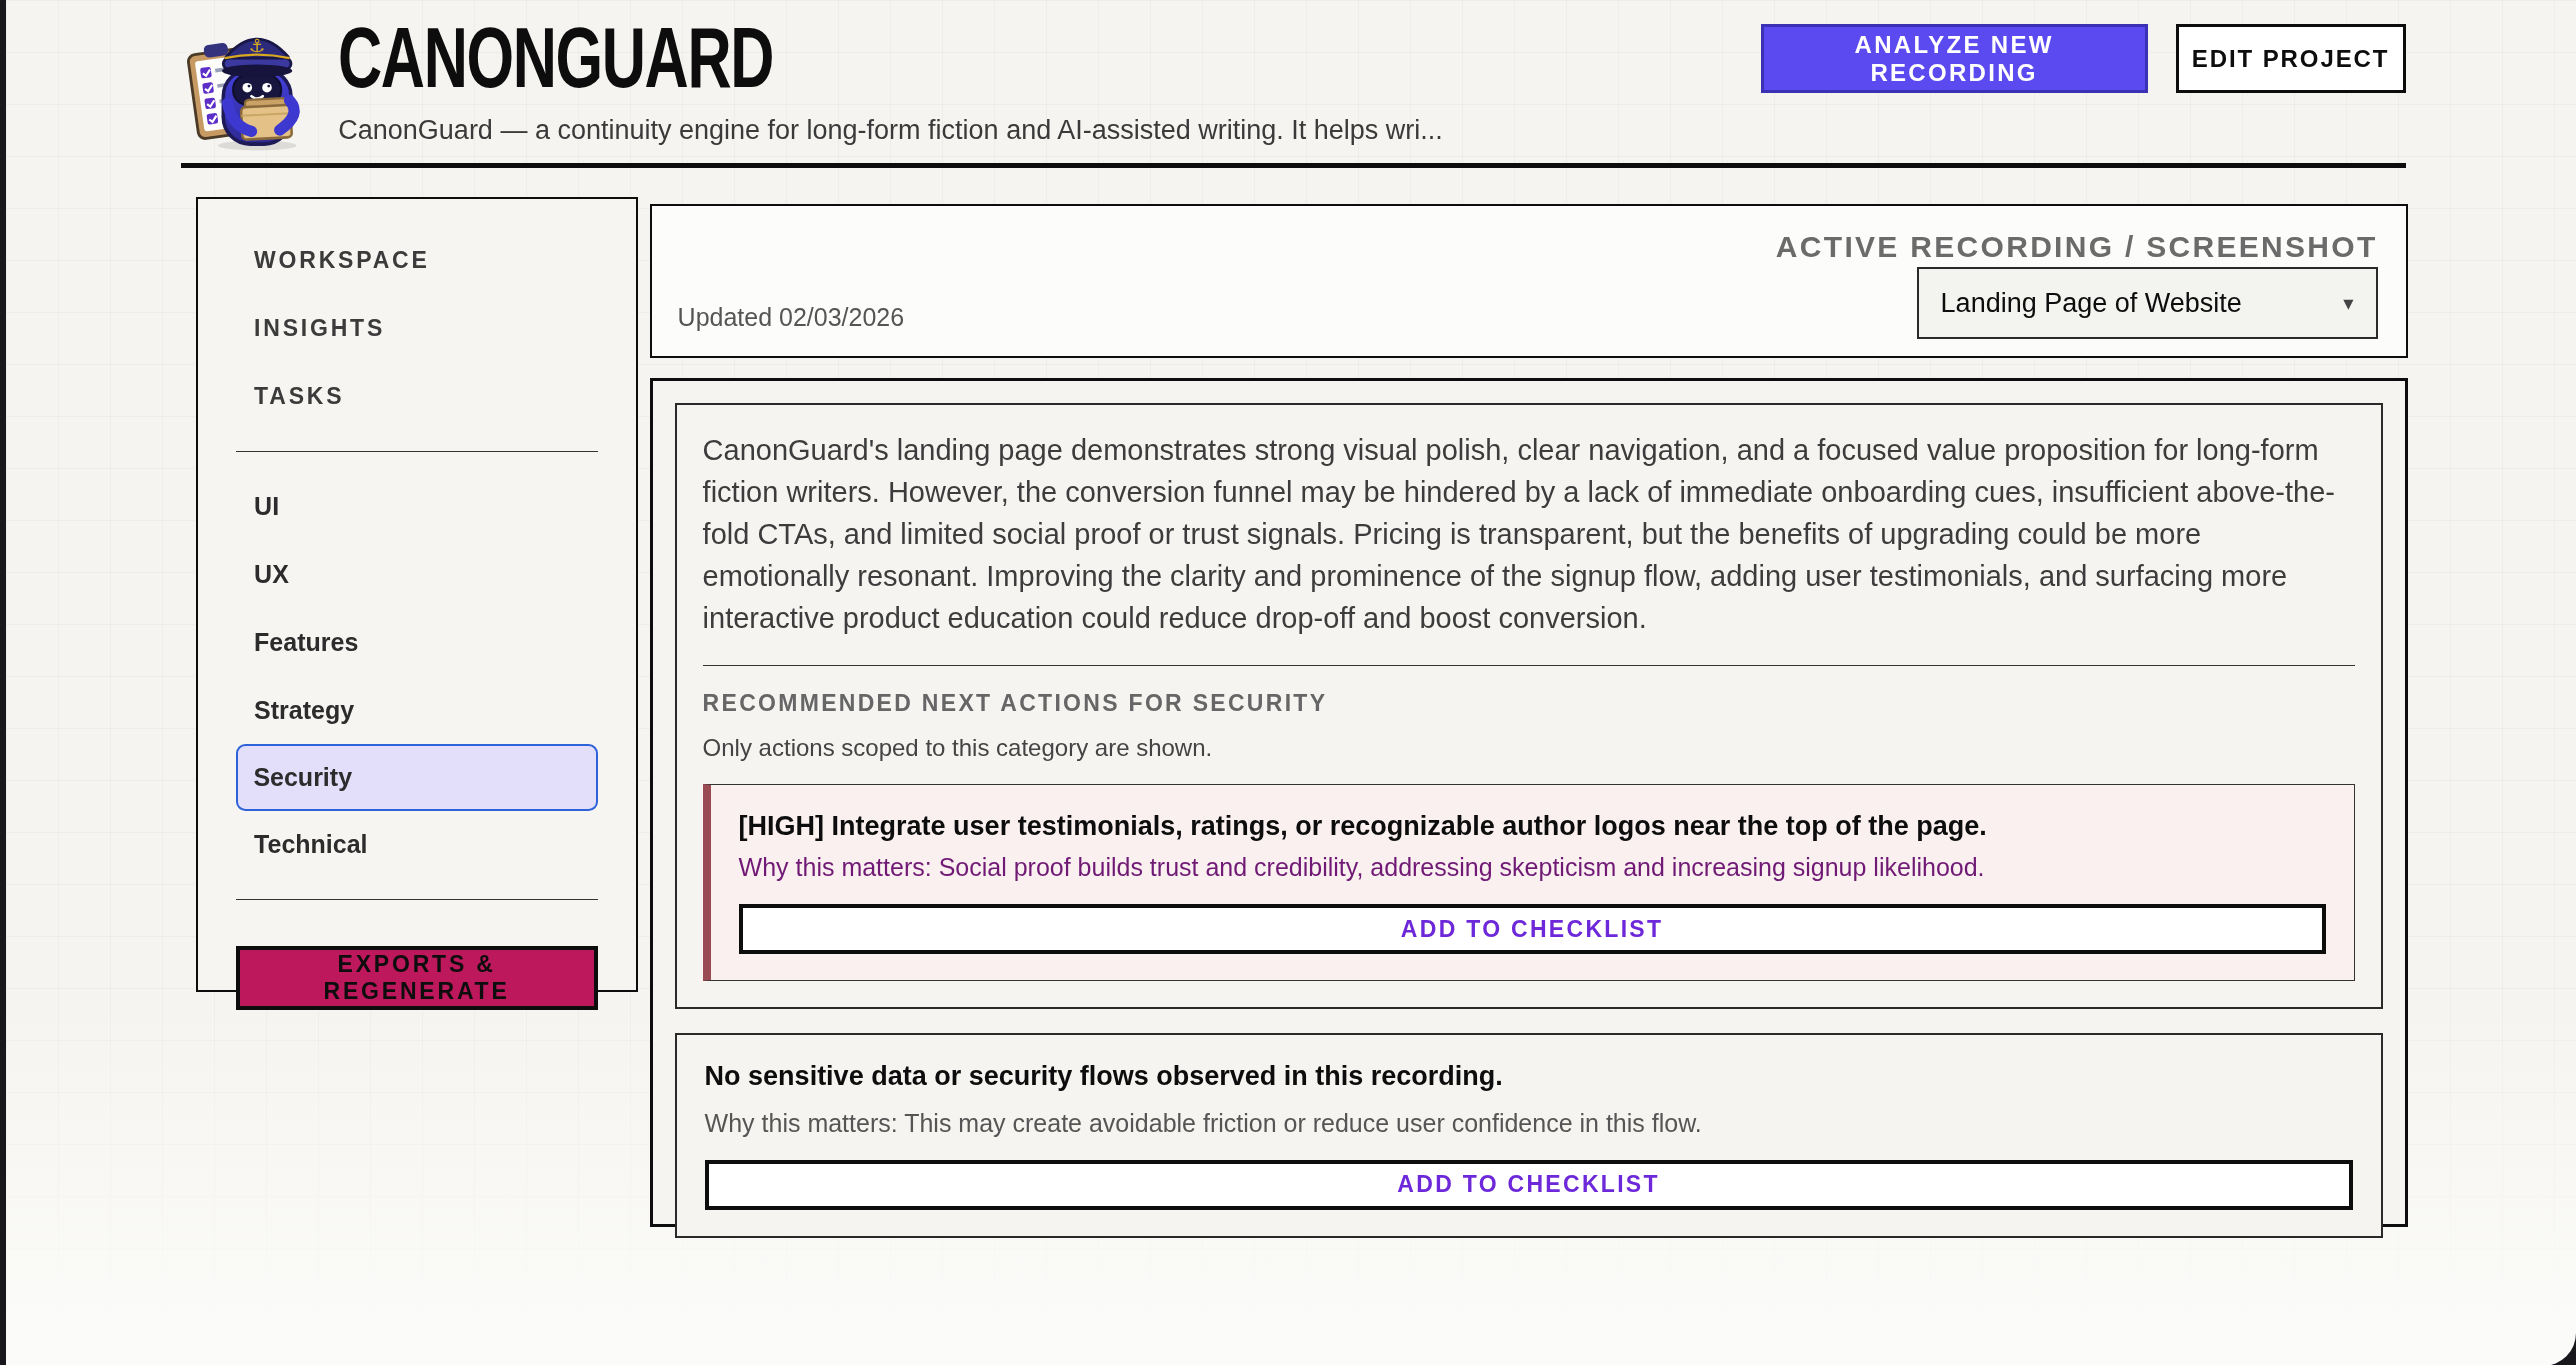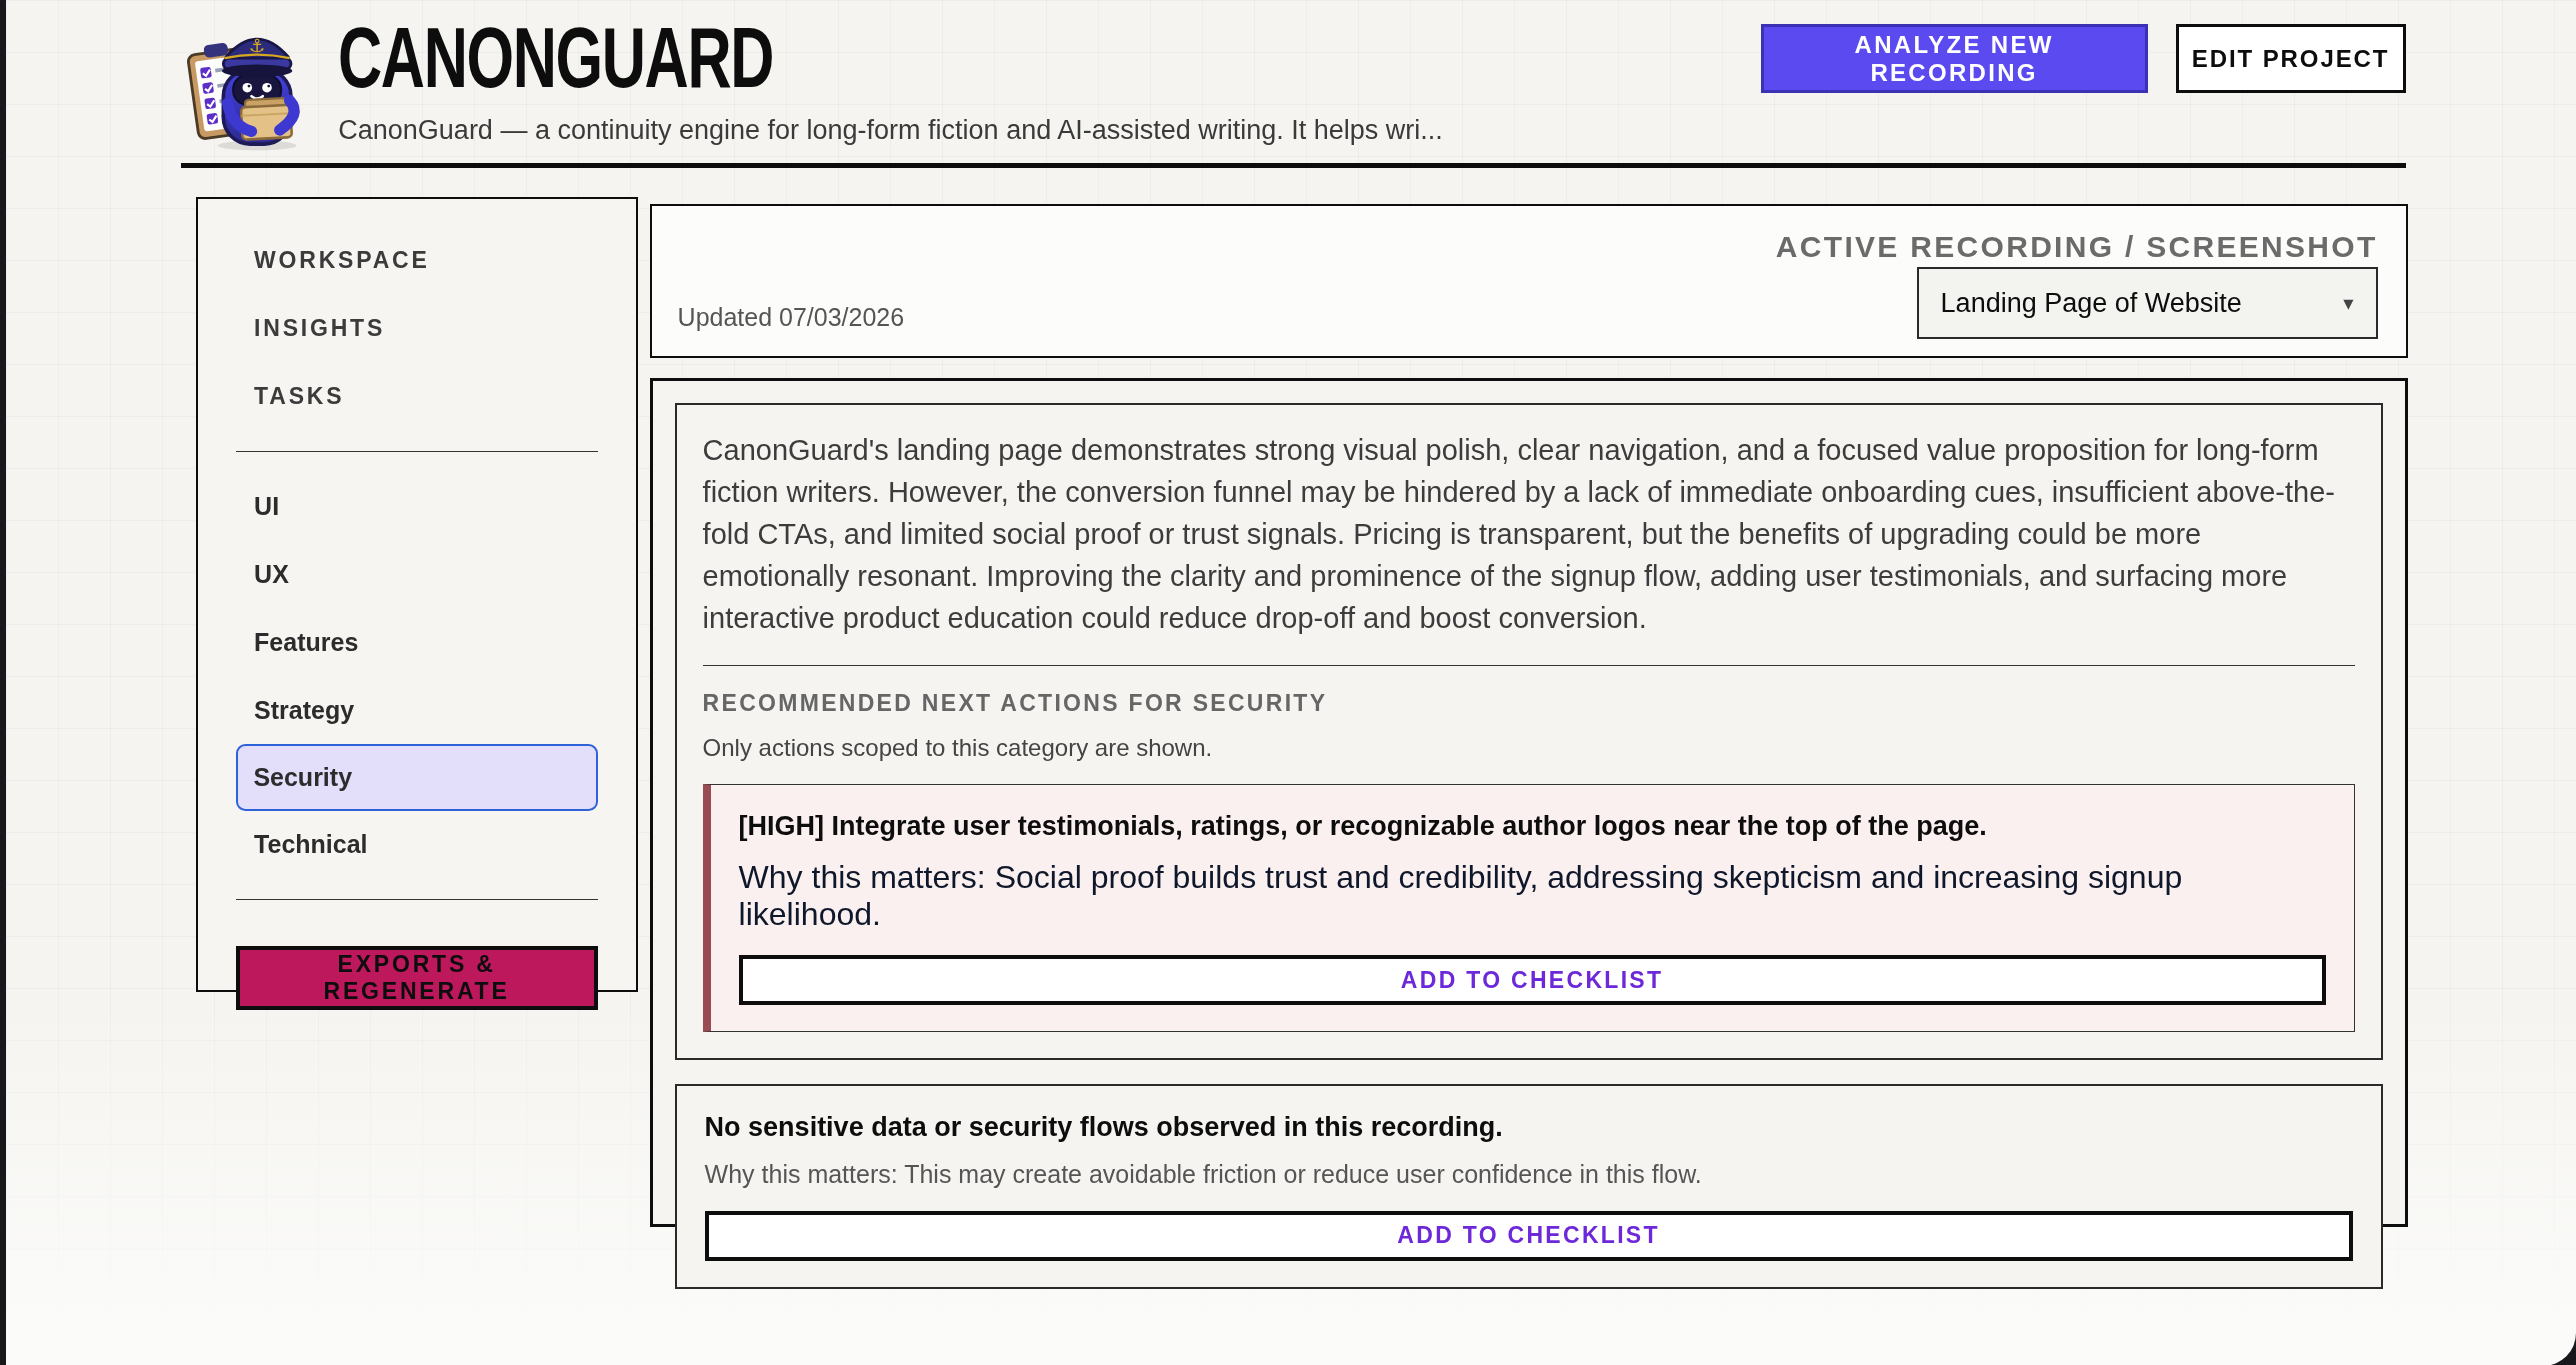--- a/index.html
+++ b/index.html
@@ -75,21 +75,21 @@
   .summary-card{border:2.8px solid #2a2a2a;box-sizing:border-box;padding:24px 26px 26px;background:#f5f4f1;}
   .summary-text{font-size:29px;line-height:42px;color:#3c3c3c;}
   .summary-divider{border:none;border-top:1.9px solid #333;margin:26px 0 0;}
   .rec-heading{font-size:23px;font-weight:700;letter-spacing:2.3px;color:#666;margin-top:24px;}
   .scope-note{font-size:24px;color:#444;margin-top:16.7px;}
   .action-card{
     margin-top:22px;background:#faf0f0;border:1.9px solid #333;border-left:8.3px solid #9a4a52;
     padding:26px 28px;box-sizing:border-box;
   }
   .action-title{font-size:27px;font-weight:700;color:#0d0d0d;}
-  .action-why{font-size:32px;color:#0f172a;margin-top:17px;}
+  .action-why{font-size:25px;color:#701a75;margin-top:11px;}
   .checklist-btn{
     margin-top:22px;width:100%;height:50px;background:#ffffff;border:4.6px solid #0d0d0d;
     font-size:23px;font-weight:700;letter-spacing:2.3px;color:#6d28d9;
   }
   .empty-card{margin-top:24px;border:2.8px solid #2a2a2a;box-sizing:border-box;padding:26px 28px;background:#f5f4f1;}
   .empty-title{font-size:27px;font-weight:700;color:#0d0d0d;}
   .empty-why{font-size:25px;color:#555;margin-top:16.7px;}
 </style>
 </head>
 <body>
@@ -173,21 +173,21 @@
     <div class="cat-item">Strategy</div>
     <div class="cat-item selected">Security</div>
     <div class="cat-item">Technical</div>
     <hr class="side-divider">
     <button class="btn exports-btn">EXPORTS &amp; REGENERATE</button>
   </nav>
 
   <main class="main">
 
     <section class="recording-card">
-      <div class="updated">Updated 07/03/2026</div>
+      <div class="updated">Updated 02/03/2026</div>
       <div class="active-label">ACTIVE RECORDING / SCREENSHOT</div>
       <div class="dropdown">
         <span>Landing Page of Website</span>
         <span class="caret">▾</span>
       </div>
     </section>
 
     <section class="analysis-box">
 
       <div class="summary-card">

